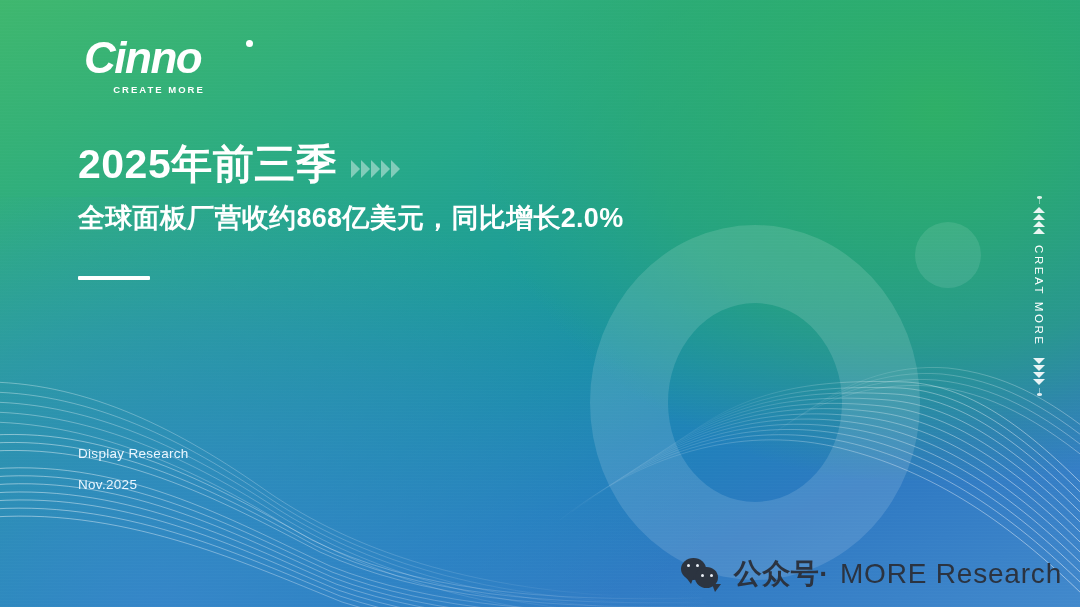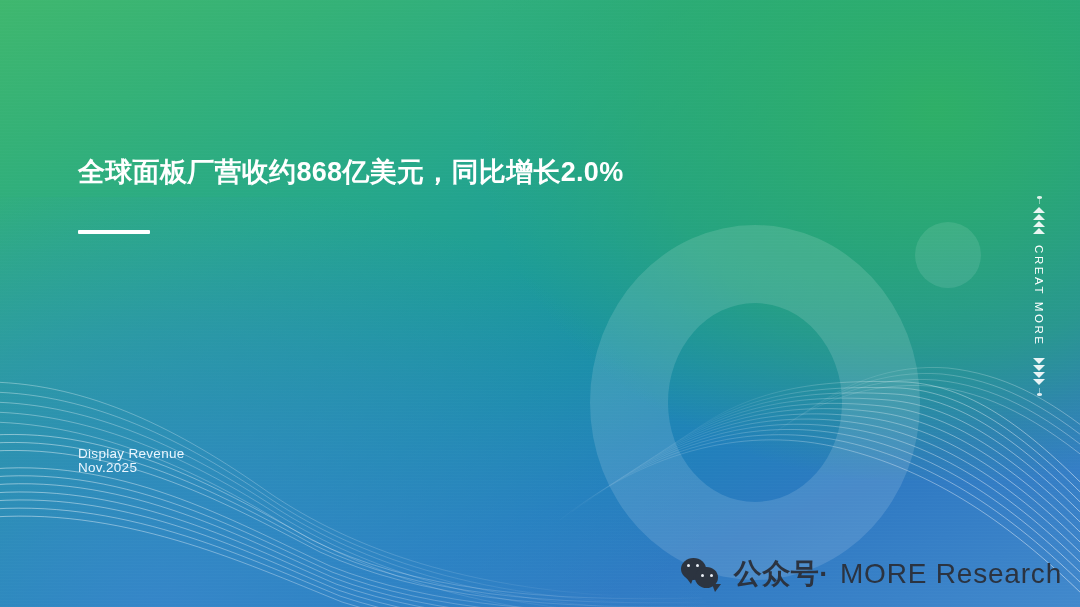--- a/index.html
+++ b/index.html
@@ -183,21 +183,21 @@
   .meta {
     position: absolute;
     left: 78px; top: 447px;
   }
   .meta-line {
     font-size: 13.5px;
     color: #eaf6ff;
     letter-spacing: .3px;
     line-height: 1;
   }
-  .meta-line + .meta-line { }
+  .meta-line + .meta-line { margin-top: 17px; }
 
   
   .rail {
     position: absolute;
     right: 27px; top: 196px;
     width: 28px; height: 200px;
     display: flex;
     flex-direction: column;
     align-items: center;
   }
@@ -359,28 +359,43 @@
         <path d="M1100 470 C 1040 420 990 392 930 386 C 870 382 812 400 760 444"></path>
         <path d="M1100 460 C 1042 412 994 386 936 380 C 878 376 822 394 772 436"></path>
         <path d="M1100 450 C 1044 404 998 380 942 374 C 886 370 832 388 784 428"></path>
         <path d="M1100 440 C 1046 396 1002 374 948 368 C 894 364 842 382 796 420"></path>
       </g>
     </svg>
   </div>
 
   <div class="scanlines"></div>
 
+  <div class="logo">
+    <div class="logo-word">Cinno</div>
+    <span class="logo-dot"></span>
+    <div class="logo-tag">CREATE MORE</div>
+  </div>
 
   <div class="headline">
+    <div class="title-row">
+      <div class="title-line1">2025年前三季</div>
+      <div class="chev-row">
+        <span class="chev-r"></span>
+          <span class="chev-r"></span>
+          <span class="chev-r"></span>
+          <span class="chev-r"></span>
+          <span class="chev-r"></span>
+      </div>
+    </div>
     <div class="title-line2">全球面板厂营收约868亿美元，同比增长2.0%</div>
     <div class="rule"></div>
   </div>
 
   <div class="meta">
-    <div class="meta-line">Display Revenue</div>
+    <div class="meta-line">Display Research</div>
     <div class="meta-line">Nov.2025</div>
   </div>
 
   <div class="rail">
     <span class="rail-dot"></span>
     <span class="rail-stem"></span>
     <span class="chev-stack">
       <span class="chev-u"></span>
         <span class="chev-u"></span>
         <span class="chev-u"></span>

